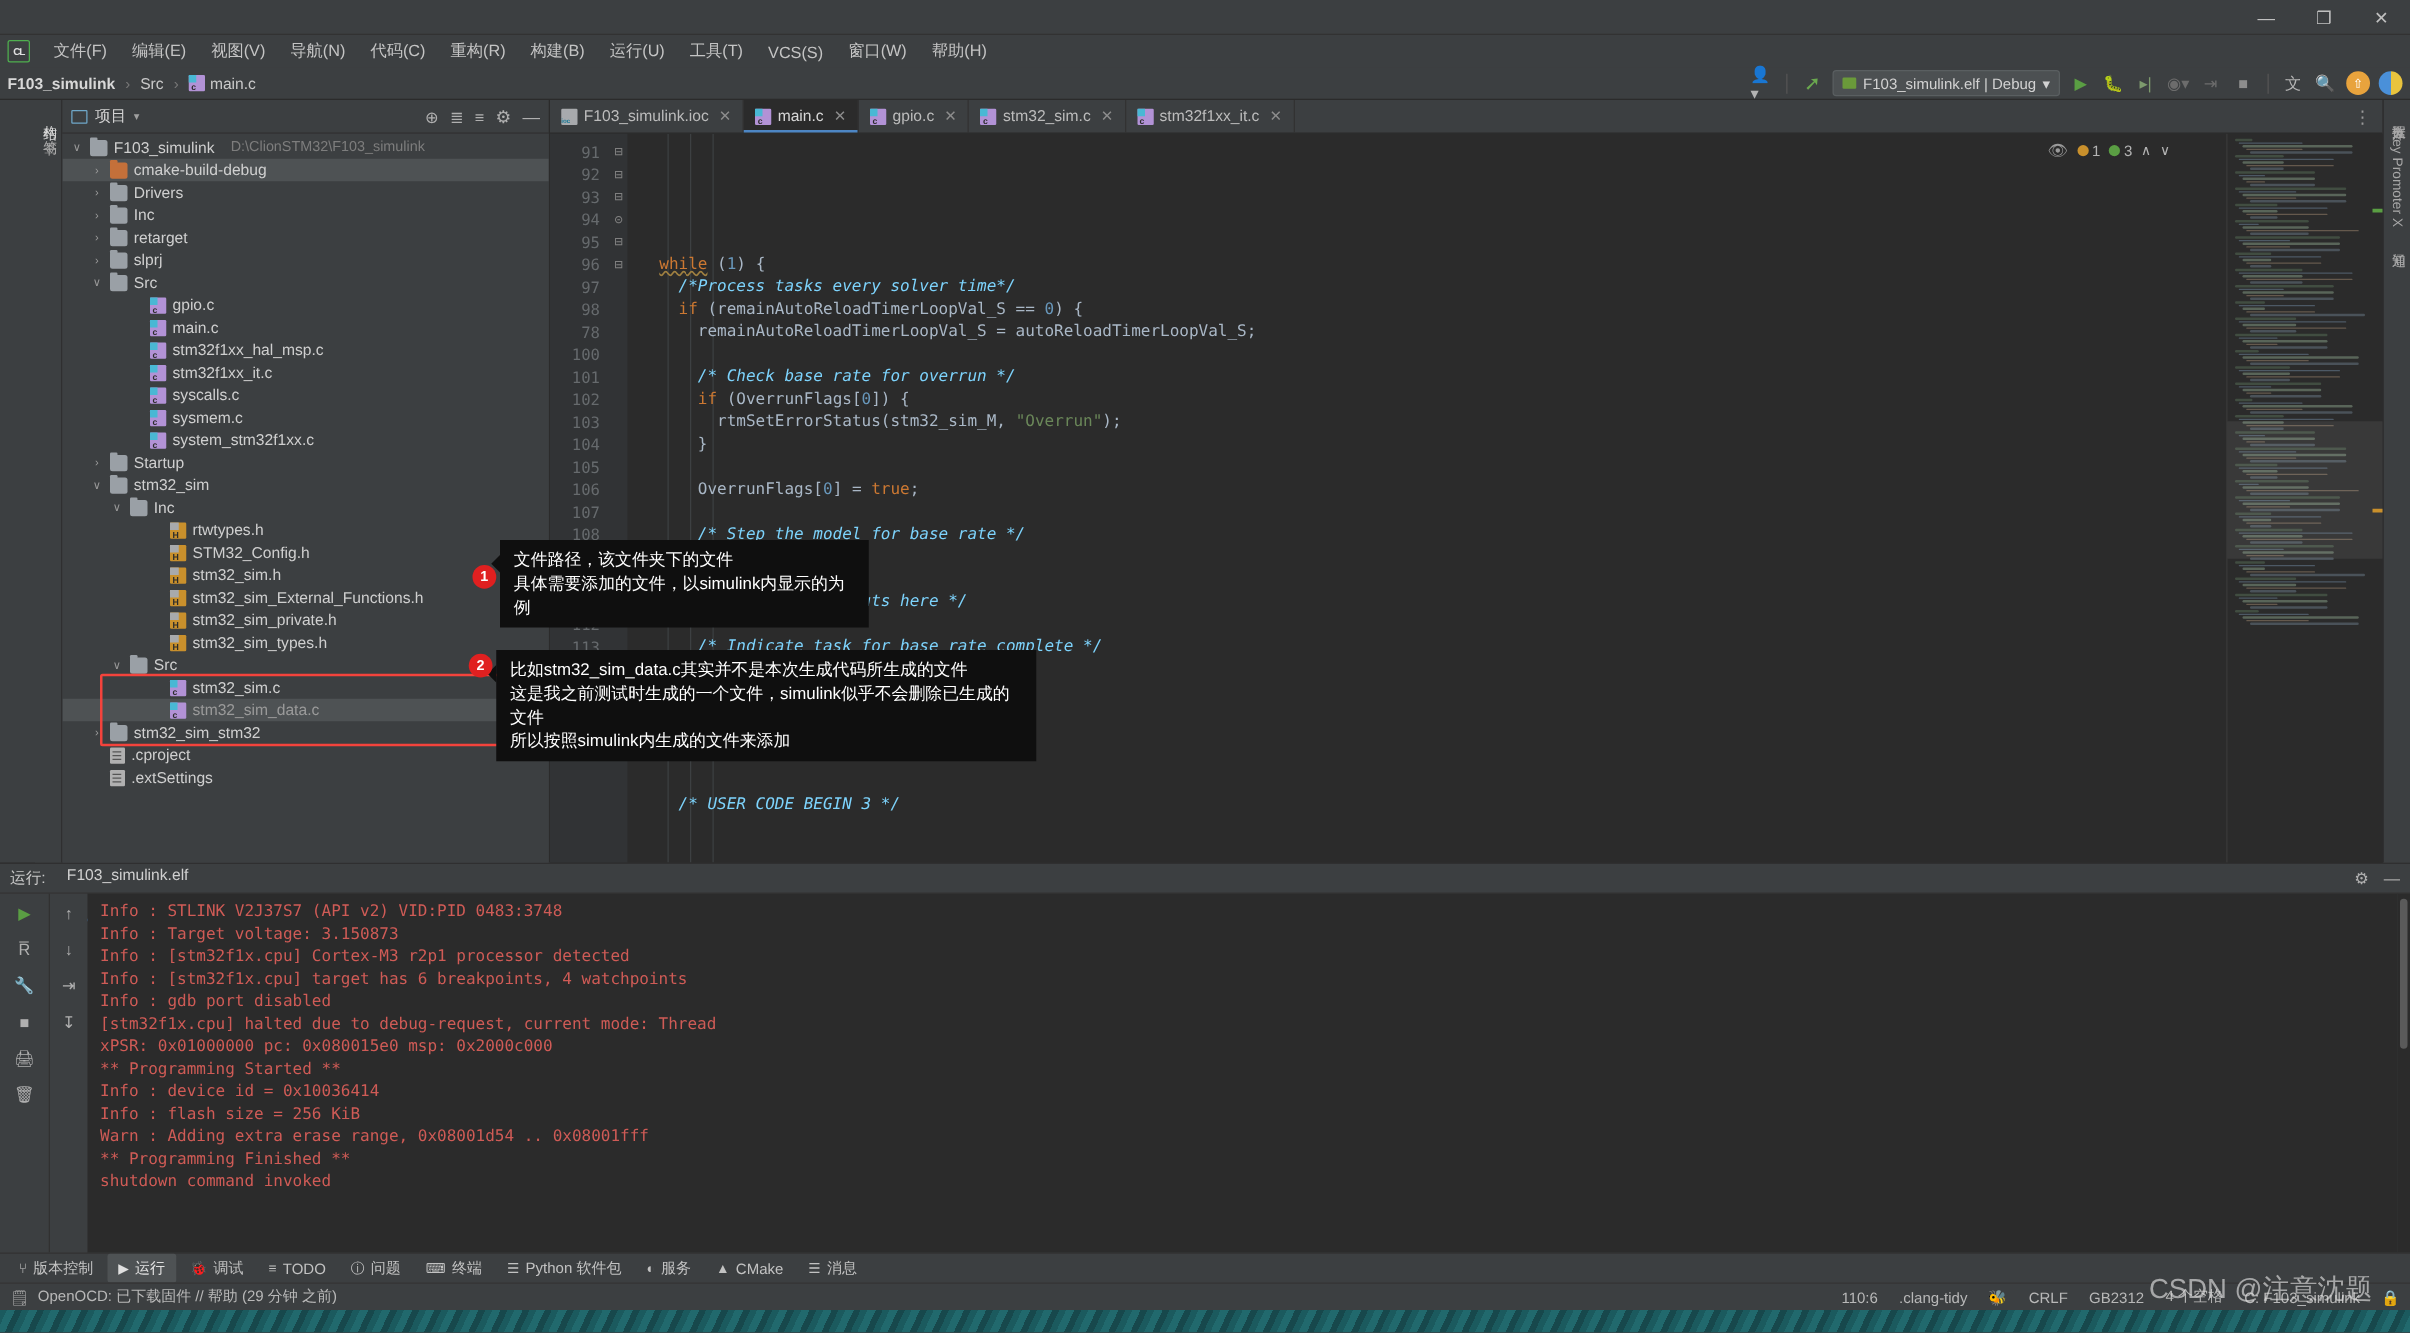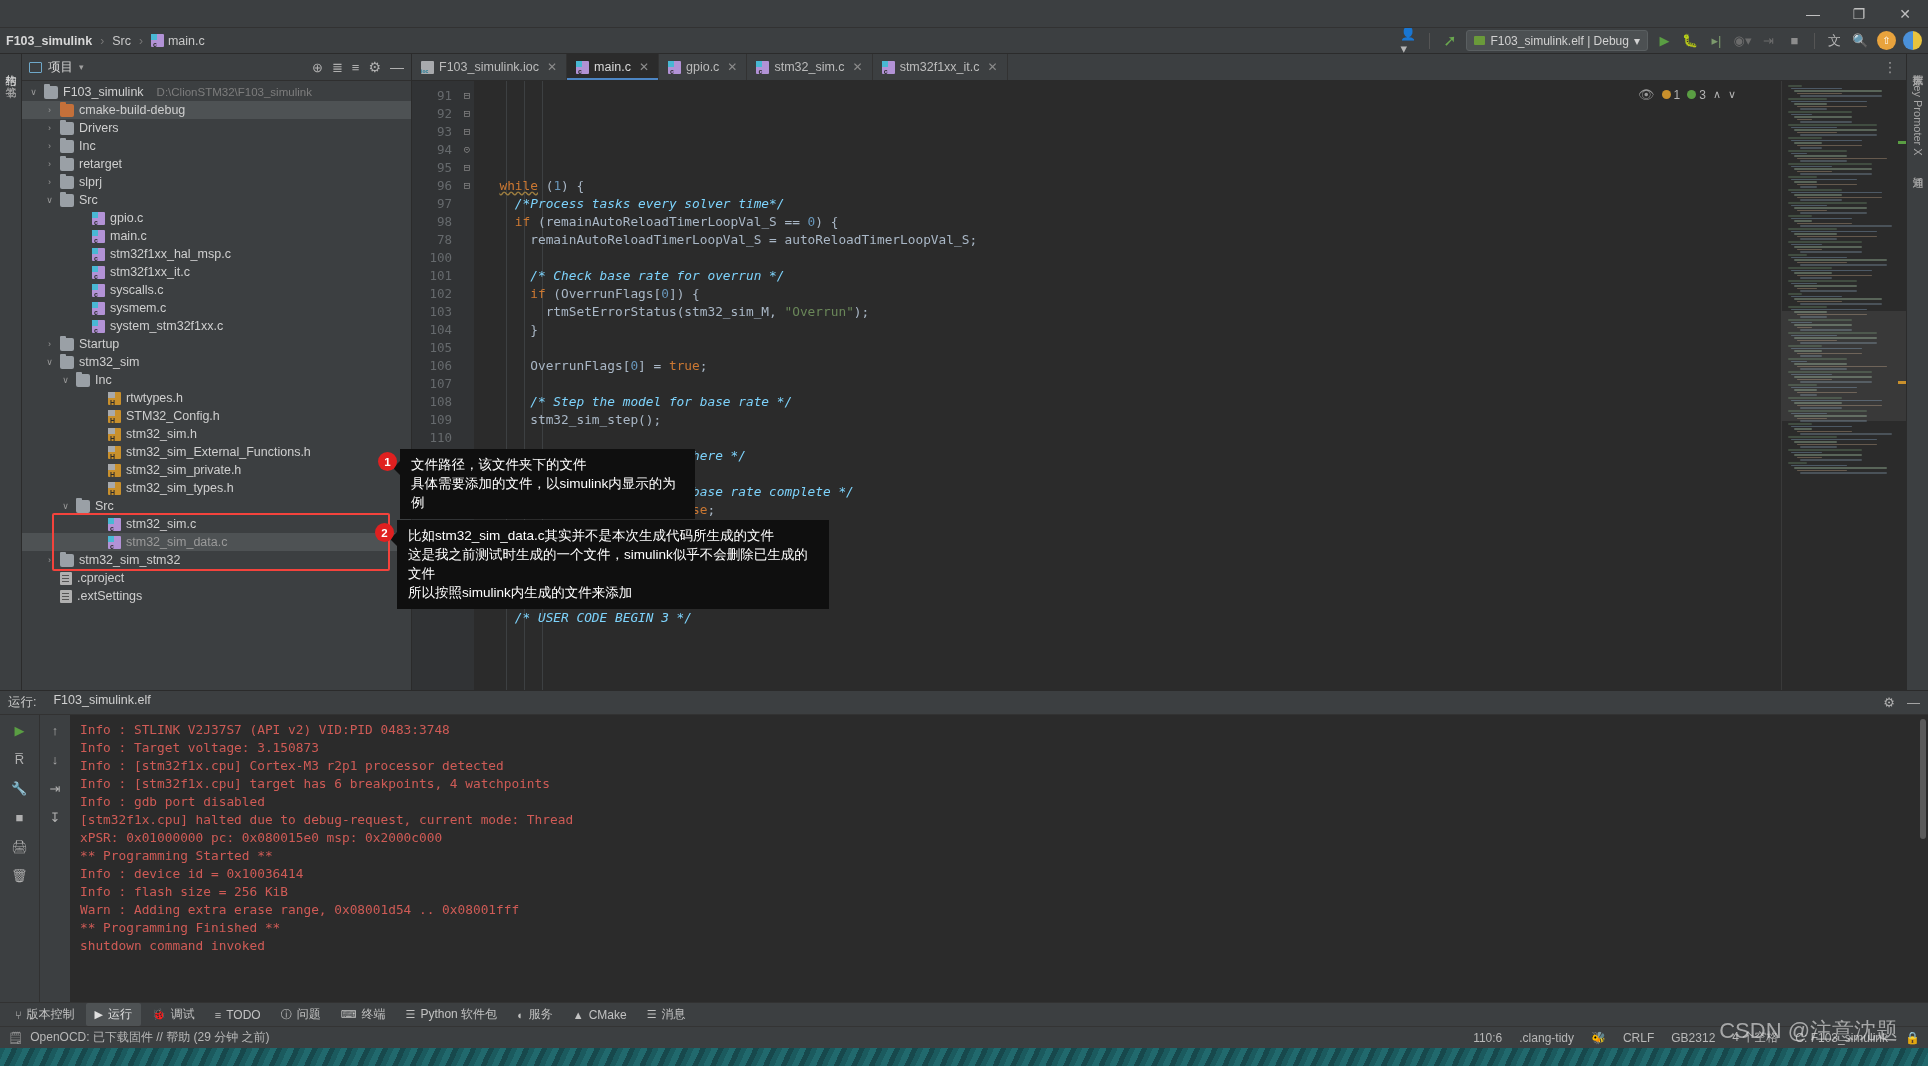--- a/index.html
+++ b/index.html
@@ -30,21 +30,21 @@
   .crumb-sep { color:#777; font-size:12px; margin:0 4px; }
   .tb-right { margin-left:auto; display:flex; align-items:center; gap:7px; }
   .tb-ico { width:19px; height:19px; display:flex; align-items:center; justify-content:center;
     font-size:13px; color:#b4b4b4; border-radius:3px; }
   .run-config { height:21px; background:#4c5052; border:1px solid #5a5f61; border-radius:3px;
     display:flex; align-items:center; gap:5px; padding:0 7px; font-size:12px; color:#d2d2d2; }
   .chip-ico { width:11px; height:9px; background:#6a9a3a; border-radius:1px; }
   .vbar { width:1px; height:16px; background:#555; margin:0 3px; }
 
   
-  .main { flex:1; display:flex; min-height:0; position:relative; }
+  .main { flex:1; display:flex; min-height:0; position:relative;margin-left:28px; }
 
   
   .leftstrip { width:22px; background:#3c3f41; border-right:1px solid #2b2b2b;
     display:flex; flex-direction:column; align-items:center; padding-top:6px; }
   .vstrip-lbl { writing-mode:vertical-rl; font-size:11px; color:#a8a8a8; padding:6px 0; }
   .vstrip-lbl.sel { color:#d8d8d8; }
 
   
   .project { width:390px; background:#3c3f41; display:flex; flex-direction:column;
     border-right:1px solid #2b2b2b; min-width:0; }
@@ -176,20 +176,35 @@
 <div class="ide">
 
   <div class="titlebar">
     <div class="win-btns">
       <div class="win-btn">—</div>
       <div class="win-btn">❐</div>
       <div class="win-btn close">✕</div>
     </div>
   </div>
 
+  <div class="menubar">
+    <div class="cl-logo">CL</div>
+    <div class="menu-item">文件(F)</div>
+    <div class="menu-item">编辑(E)</div>
+    <div class="menu-item">视图(V)</div>
+    <div class="menu-item">导航(N)</div>
+    <div class="menu-item">代码(C)</div>
+    <div class="menu-item">重构(R)</div>
+    <div class="menu-item">构建(B)</div>
+    <div class="menu-item">运行(U)</div>
+    <div class="menu-item">工具(T)</div>
+    <div class="menu-item">VCS(S)</div>
+    <div class="menu-item">窗口(W)</div>
+    <div class="menu-item">帮助(H)</div>
+  </div>
 
   <div class="navbar">
     <div class="crumb bold">F103_simulink</div>
     <span class="crumb-sep">›</span>
     <div class="crumb">Src</div>
     <span class="crumb-sep">›</span>
     <span class="ic ic-c"></span>
     <div class="crumb">main.c</div>
 
     <div class="tb-right">
@@ -746,21 +761,21 @@
   </div>
 
   <div class="taskbar">
       <div class="taskbar-tex"></div>
     </div>
 
   <div class="wm">CSDN @注意沈题</div>
 
   <div id="callout-layer">
       <div class="badge" style="left: 378px; top: 452px;">1</div>
-      <div class="callout" style="left: 400px; top: 449px; width: 295px;">文件路径，该文件夹下的文件
+      <div class="callout" style="left: 400px; top: 432px; width: 295px;">文件路径，该文件夹下的文件
 具体需要添加的文件，以simulink内显示的为例</div>
       <div class="badge" style="left: 375px; top: 523px;">2</div>
       <div class="callout" style="left: 397px; top: 520px; width: 432px;">比如stm32_sim_data.c其实并不是本次生成代码所生成的文件
 这是我之前测试时生成的一个文件，simulink似乎不会删除已生成的文件
 所以按照simulink内生成的文件来添加</div>
     </div>
   <div id="redbox-layer"></div>
 </div>
 
 </body></html>

